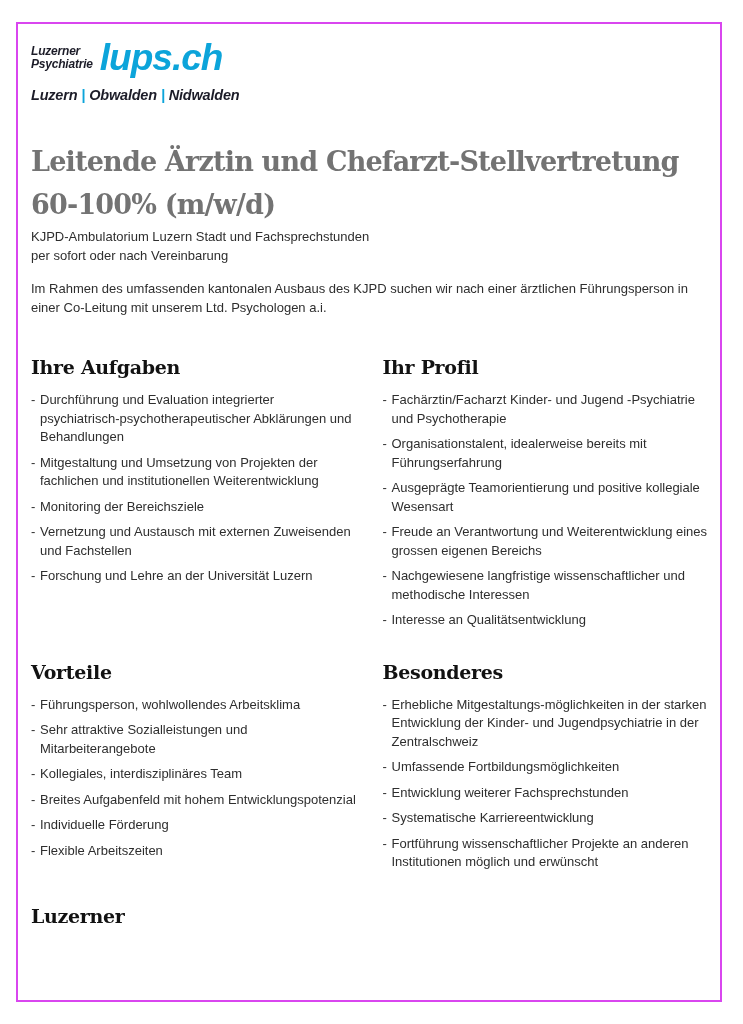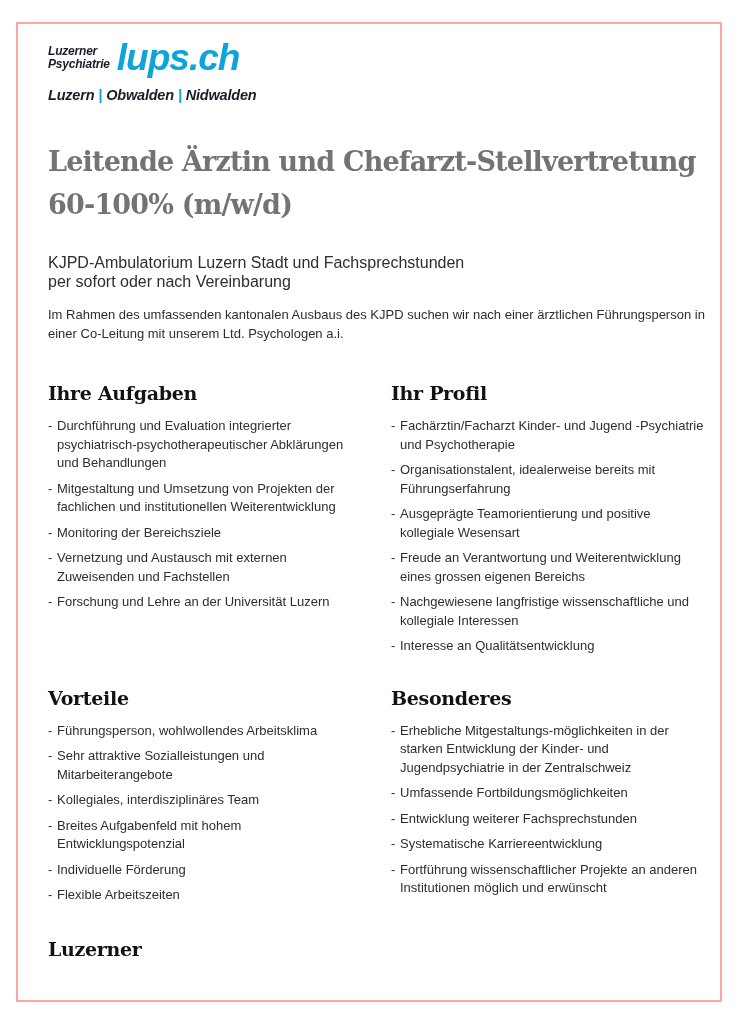--- a/index.html
+++ b/index.html
@@ -6,23 +6,23 @@
   html, body {
     width: 743px; height: 1024px;
     background: #ffffff;
     font-family: "Liberation Sans", sans-serif;
     color: #2e2e2e;
   }
   .page-frame {
     position: absolute;
     left: 16px; top: 22px;
     width: 706px; height: 980px;
-    border: 2px solid #fca5a5;
+    border: 2px solid #d946ef;
     background: #ffffff;
-    padding: 15px 12px 0 30px;
+    padding: 15px 12px 0 13px;
     overflow: hidden;
   }
   
   .logo-row { display: flex; align-items: flex-start; }
   .logo-stack {
     display: flex; flex-direction: column;
     font-style: italic; font-weight: bold;
     font-size: 12px; line-height: 1.08;
     color: #1c1c28; padding-top: 6px;
     letter-spacing: -0.2px;
@@ -46,21 +46,21 @@
     margin-top: 37px;
     font-family: "DejaVu Serif", serif;
     font-weight: bold;
     font-size: 27px;
     line-height: 43px;
     color: #737373;
     letter-spacing: -0.8px;
   }
   .job-title span { display: block; white-space: nowrap; }
   
-  .subtitle { margin-top: 27px; font-size: 16px; line-height: 19px; }
+  .subtitle { margin-top: 1px; font-size: 13px; line-height: 19px; }
   .subtitle span { display: block; }
   .intro { margin-top: 14px; font-size: 13px; line-height: 19px; }
   
   .columns {
     margin-top: 39px;
     display: grid;
     grid-template-columns: 1fr 1fr;
     column-gap: 26px;
     row-gap: 24px;
   }
@@ -125,21 +125,21 @@
           <li>Forschung und Lehre an der Universität Luzern</li>
         </ul>
     </section>
     <section>
       <h2>Ihr Profil</h2>
       <ul class="bullets">
           <li>Fachärztin/Facharzt Kinder- und Jugend -Psychiatrie und Psychotherapie</li>
           <li>Organisationstalent, idealerweise bereits mit Führungserfahrung</li>
           <li>Ausgeprägte Teamorientierung und positive kollegiale Wesensart</li>
           <li>Freude an Verantwortung und Weiterentwicklung eines grossen eigenen Bereichs</li>
-          <li>Nachgewiesene langfristige wissenschaftliche und kollegiale Interessen</li>
+          <li>Nachgewiesene langfristige wissenschaftlicher und methodische Interessen</li>
           <li>Interesse an Qualitätsentwicklung</li>
         </ul>
     </section>
     <section>
       <h2>Vorteile</h2>
       <ul class="bullets">
           <li>Führungsperson, wohlwollendes Arbeitsklima</li>
           <li>Sehr attraktive Sozialleistungen und Mitarbeiterangebote</li>
           <li>Kollegiales, interdisziplinäres Team</li>
           <li>Breites Aufgabenfeld mit hohem Entwicklungspotenzial</li>

